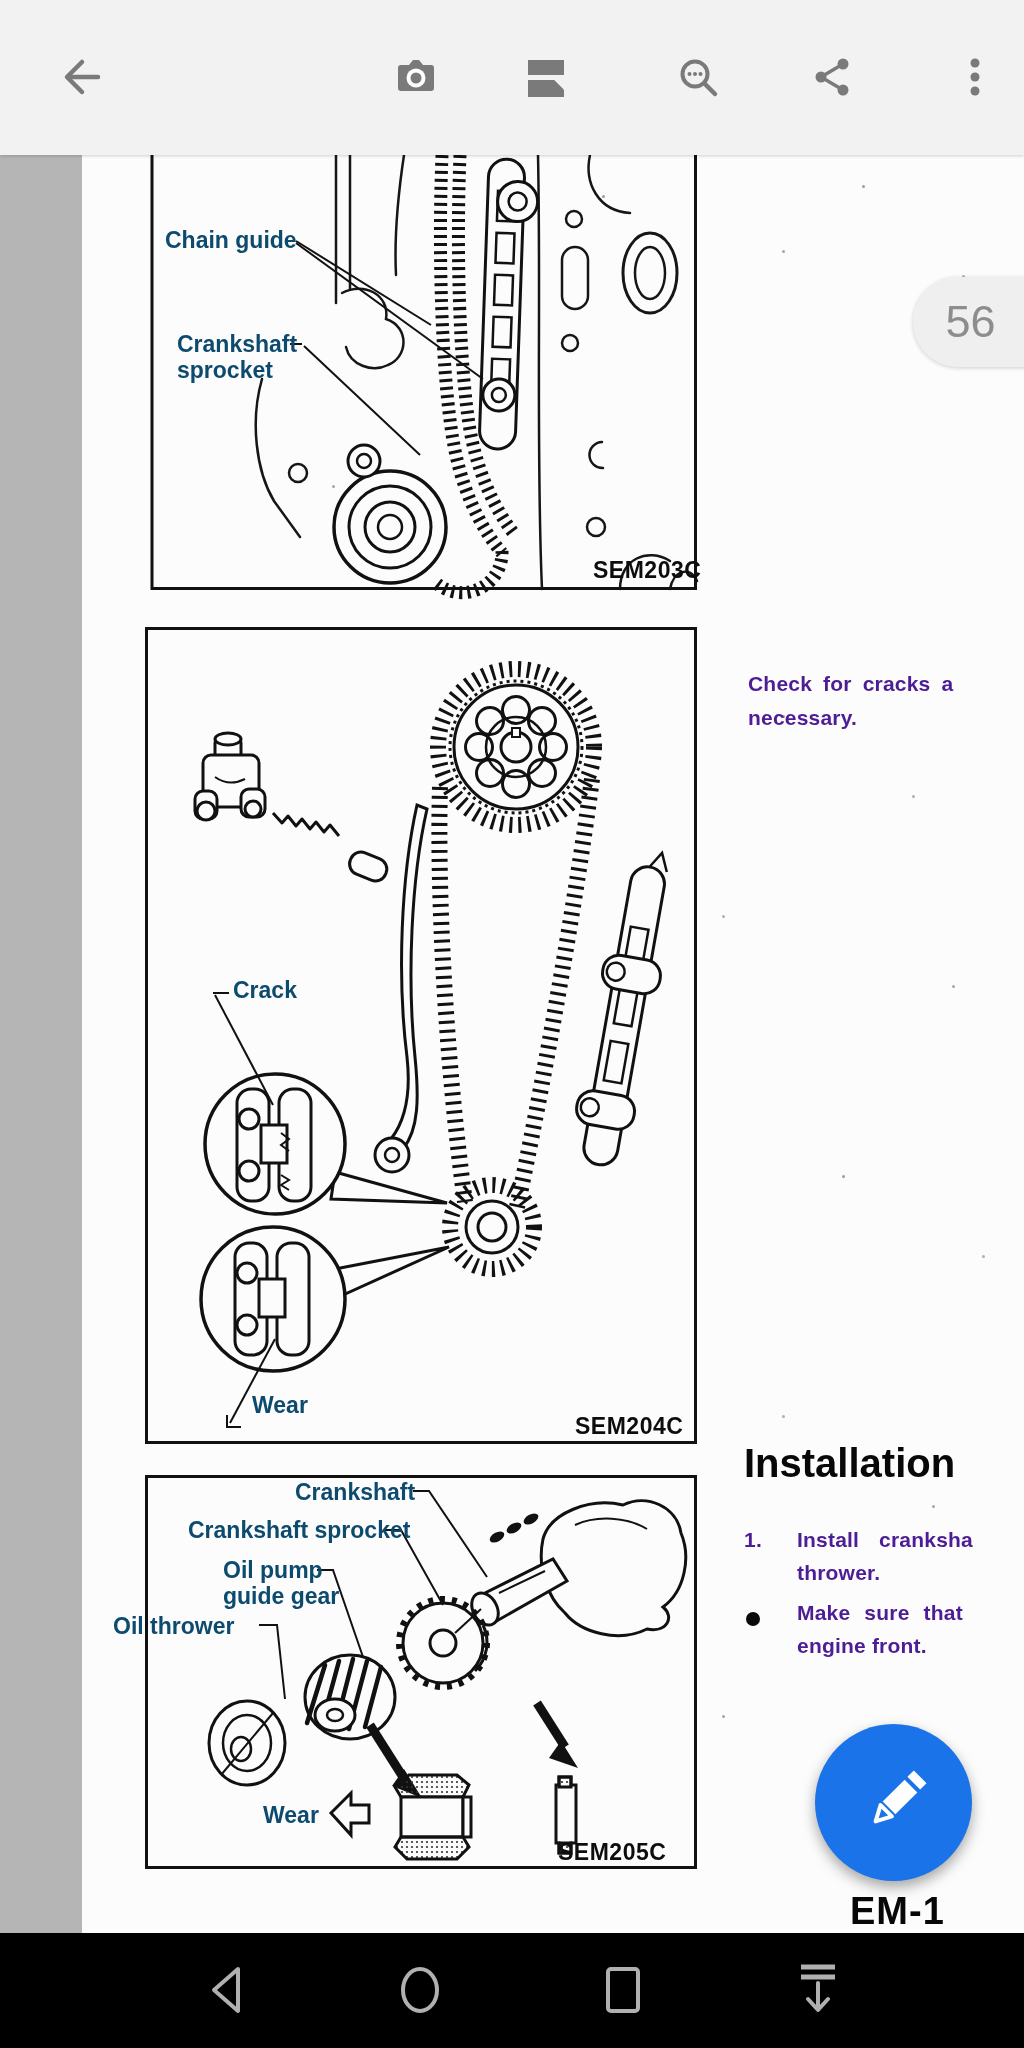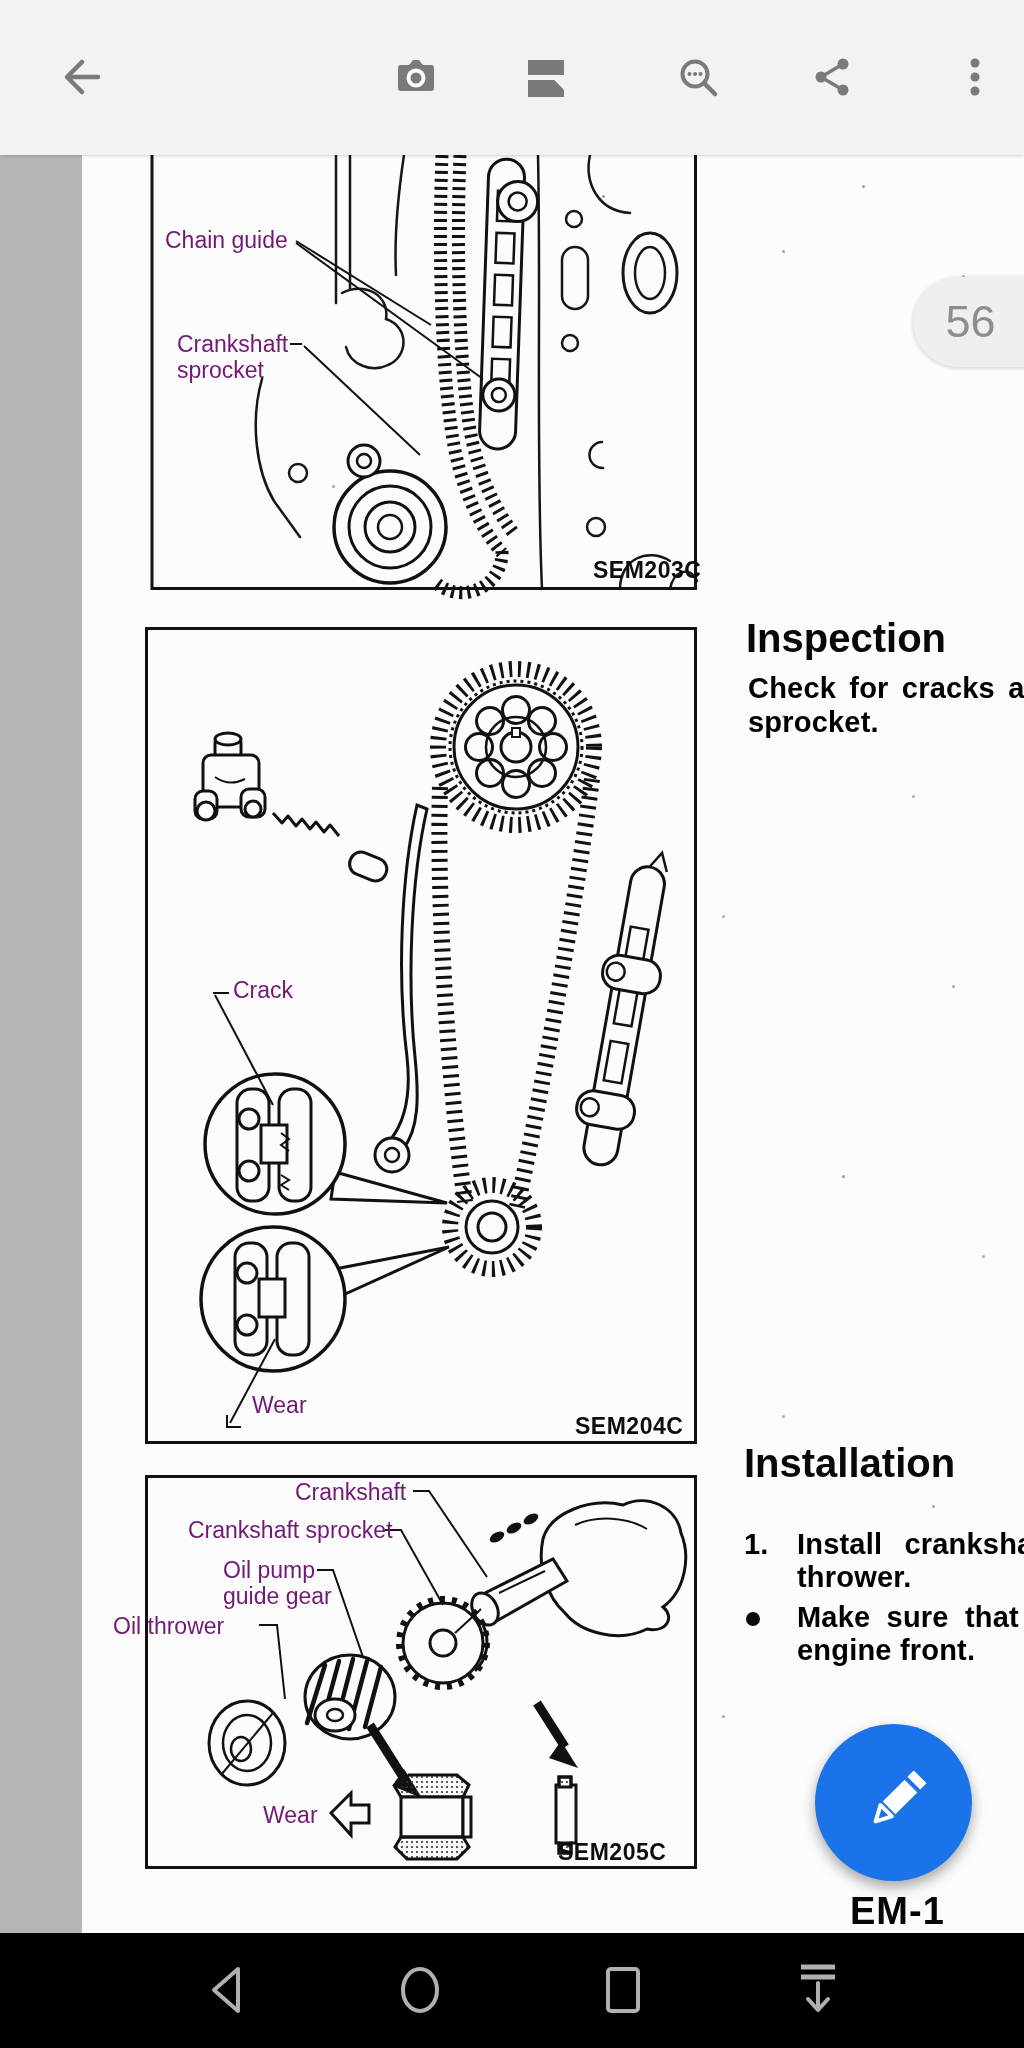--- a/index.html
+++ b/index.html
@@ -18,25 +18,25 @@
     700px 560px 0 0 rgba(60,60,60,.5),830px 640px 0 0 rgba(60,60,60,.4),120px 700px 0 0 rgba(60,60,60,.45),
     640px 760px 0 0 rgba(60,60,60,.4),870px 830px 0 0 rgba(60,60,60,.45),300px 960px 0 0 rgba(60,60,60,.4),
     760px 1020px 0 0 rgba(60,60,60,.5),900px 1100px 0 0 rgba(60,60,60,.4),180px 1180px 0 0 rgba(60,60,60,.45),
     700px 1260px 0 0 rgba(60,60,60,.4),850px 1350px 0 0 rgba(60,60,60,.45),240px 1500px 0 0 rgba(60,60,60,.4),
     640px 1560px 0 0 rgba(60,60,60,.45),880px 1620px 0 0 rgba(60,60,60,.4),420px 1700px 0 0 rgba(60,60,60,.45);}
   .chip{position:absolute;left:913px;top:277px;width:115px;height:90px;background:#efefef;
         border-radius:45px 0 0 45px;display:flex;align-items:center;justify-content:center;
         color:#8d8d8d;font-size:45px;box-shadow:0 1px 4px rgba(0,0,0,.18);z-index:25;}
   .fig{position:absolute;overflow:visible;}
   .fig svg{position:absolute;left:0;top:0;overflow:visible;}
-  .lbl{position:absolute;color:#701a75;font-size:23px;font-weight:400;white-space:nowrap;line-height:26px;}
+  .lbl{position:absolute;color:#0c4a6e;font-size:23px;font-weight:700;white-space:nowrap;line-height:26px;}
   .code{position:absolute;color:#0d0d0d;font-size:23px;font-weight:600;white-space:nowrap;letter-spacing:.5px;}
   
   .colhead{position:absolute;color:#080808;font-size:40px;font-weight:800;white-space:nowrap;}
-  .colbody{position:absolute;color:#000000;font-size:29px;font-weight:700;white-space:nowrap;letter-spacing:.2px;}
+  .colbody{position:absolute;color:#4c1d95;font-size:21px;font-weight:700;white-space:nowrap;letter-spacing:.2px;}
   .dot{position:absolute;width:14px;height:14px;border-radius:50%;background:#0a0a0a;}
   .pagelabel{position:absolute;left:850px;top:1890px;color:#070707;font-size:38px;font-weight:800;letter-spacing:1px;}
   
   .fab{position:absolute;left:815px;top:1724px;width:157px;height:157px;border-radius:50%;
        box-shadow:0 6px 14px rgba(0,0,0,.35);display:flex;align-items:center;justify-content:center;
        cursor:pointer;z-index:40;}
   
   .navbar{position:absolute;left:0;top:1933px;width:1024px;height:115px;background:#000;z-index:50;}
   .nvicon{position:absolute;top:28px;width:50px;height:58px;cursor:pointer;}
 </style>
@@ -342,23 +342,22 @@
     </svg>
     <span class="lbl" style="left:150px;top:4px">Crankshaft</span>
     <span class="lbl" style="left:43px;top:42px">Crankshaft sprocket</span>
     <span class="lbl" style="left:78px;top:82px">Oil pump</span>
     <span class="lbl" style="left:78px;top:108px">guide gear</span>
     <span class="lbl" style="left:-32px;top:138px">Oil thrower</span>
     <span class="lbl" style="left:118px;top:327px">Wear</span>
     <span class="code" style="left:413px;top:364px">SEM205C</span>
   </div>
 
-  <div class="colhead" style="left:746px;top:616px">Inspection</div>
   <div class="colbody" style="left:748px;top:672px;word-spacing:5px">Check for cracks a</div>
-  <div class="colbody" style="left:748px;top:706px">sprocket.</div>
+  <div class="colbody" style="left:748px;top:706px">necessary.</div>
 
   <div class="colhead" style="left:744px;top:1441px">Installation</div>
   <div class="colbody" style="left:744px;top:1528px">1.</div>
   <div class="colbody" style="left:797px;top:1528px;word-spacing:14px">Install cranksha</div>
   <div class="colbody" style="left:797px;top:1561px">thrower.</div>
   <div class="dot" style="left:746px;top:1612px"></div>
   <div class="colbody" style="left:797px;top:1601px;word-spacing:8px">Make sure that</div>
   <div class="colbody" style="left:797px;top:1634px">engine front.</div>
 
   <div class="pagelabel">EM-1</div>

